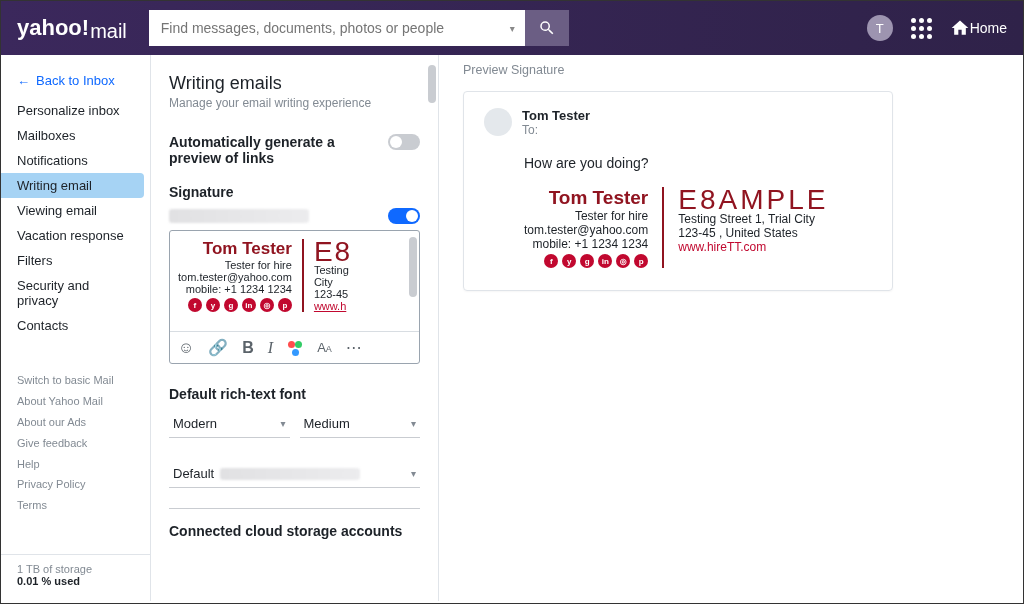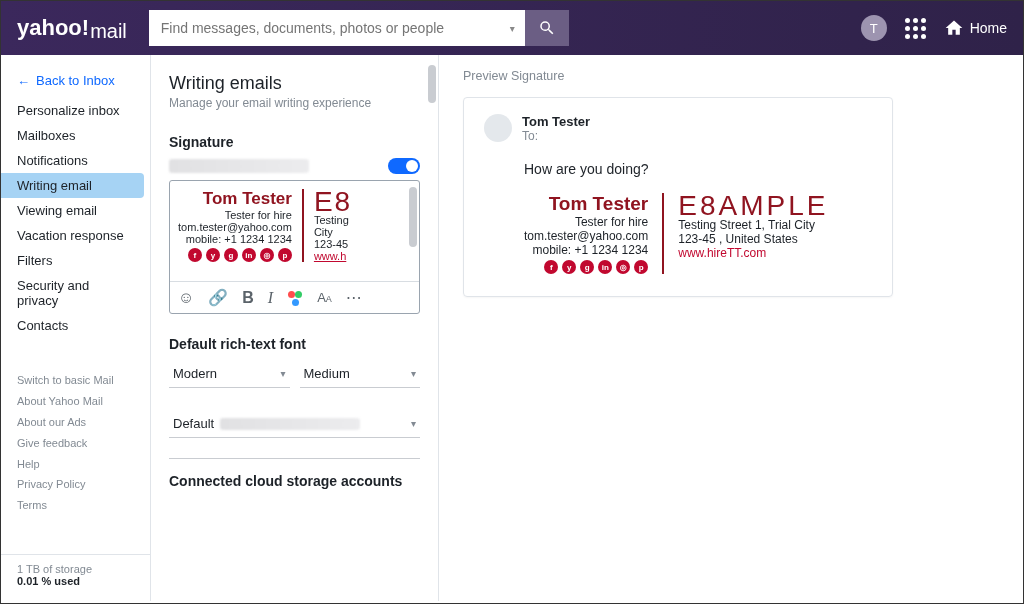--- a/index.html
+++ b/index.html
@@ -10,21 +10,21 @@
   .searchbox { flex: 0 0 420px; display:flex; height:36px; margin-left:10px; }
   .searchbox .input { flex:1; background:#fff; border:none; padding:0 12px; font-size:14px; position:relative; display:flex; }
   .searchbox input { border:none; outline:none; width:100%; font-size:14px; color:#555; background:transparent;}
   .searchbox .caret { position:absolute; right:10px; top:50%; transform:translateY(-50%); font-size:10px; color:#888;}
   .searchbox .btn { width:44px; background:#6b5e84; display:flex; align-items:center; justify-content:center; }
   .searchbox .btn svg { width:18px; height:18px; fill:#fff; }
   .header-right { margin-left:auto; display:flex; align-items:center; gap:18px; }
   .avatar-sm { width:26px; height:26px; border-radius:50%; background:#9d94b0; color:#fff; display:inline-flex; align-items:center; justify-content:center; font-size:13px; }
   .apps-grid { display:grid; grid-template-columns:repeat(3,5px); grid-template-rows:repeat(3,5px); gap:3px;}
   .apps-grid span { background:#fff; border-radius:50%; width:5px; height:5px;}
-  .home-link { display:flex; align-items:center; gap:6px; color:#fff; font-size:14px; }
+  .home-link { display:flex; align-items:center; color:#fff; font-size:14px; }
   .home-link svg{ width:20px; height:20px; fill:#fff;}
 
   .body { display:flex; height: calc(604px - 58px); }
   .sidebar { width:150px; border-right:1px solid #e0e4e9; padding:14px 0 6px 0; display:flex; flex-direction:column; font-size:13px;}
   .back { color:#0f69ff; padding:4px 16px 10px; font-size:13px; display:flex; align-items:center; gap:6px; }
   .sidebar-item { padding:5px 16px; color:#1d2228; cursor:pointer; }
   .sidebar-item.active { background:#a6d3f4; border-radius:0 4px 4px 0; margin-right:6px;}
   .sidebar .sep { height: 28px; }
   .footer-links { font-size:11px; color:#828a93; padding:4px 16px; line-height:1.9;}
   .footer-links div{ cursor:pointer; }
@@ -68,21 +68,21 @@
   .multicol .c1{background:#ff4d4d;left:1px;top:1px;} .multicol .c2{background:#33cc66;right:1px;top:1px;} .multicol .c3{background:#3399ff;left:5px;bottom:0;}
 
   .selects { display:flex; gap:10px; margin-top:8px; margin-bottom:22px;}
   .sel { flex:1; border-bottom:1px solid #c9ccd1; padding:6px 4px; font-size:13px; color:#1d2228; display:flex; justify-content:space-between; align-items:center;gap:16px;}
   .sel .car{font-size:10px; color:#828a93;}
   .fullsel{ border-bottom:1px solid #c9ccd1; padding:6px 4px; font-size:13px; display:flex; gap:6px; align-items:center; margin-top:10px; margin-bottom:20px;}
   .fullsel .blur-text{ width:140px; height:12px;}
   .fullsel .car{margin-left:auto; font-size:10px;color:#828a93;}
   .cut{ border-top:1px solid #c9ccd1; padding-top:14px; font-weight:bold; font-size:14px;margin-top:8px;}
 
-  .preview-col{ flex:1; padding:14px 24px;}
+  .preview-col{ flex:1; padding:8px 24px;}
   .prev-label{ font-size:12.5px; color:#828a93; margin-bottom:14px;}
   .prev-card{ border:1px solid #e0e4e9; border-radius:4px; padding:16px 20px 22px; box-shadow:0 1px 2px rgba(0,0,0,0.04); max-width:430px;}
   .from-row{ display:flex; gap:10px; align-items:flex-start; margin-bottom:18px;}
   .from-avatar{ width:28px; height:28px; border-radius:50%; background:#e4e8ec;}
   .from-text .name{font-size:13px; font-weight:bold;}
   .from-text .to{font-size:12px; color:#828a93;}
   .msg{ font-size:14px; margin:0 0 16px 40px;}
   .big-sig{ display:flex; gap:14px; margin-left:40px; align-items:stretch;}
   .big-sig .sig-left{font-size:12px;}
   .big-sig .sig-left .name{font-size:19px;}
@@ -158,20 +158,24 @@
       <b>0.01 % used</b>
     </div>
   </div>
 
   <div class="center">
     <div class="scrollbar"></div>
     <div class="center-inner">
       <h2 class="title">Writing emails</h2>
       <div class="subtitle">Manage your email writing experience</div>
 
+      <div class="setting-row">
+        <div class="label">Automatically generate a preview of links</div>
+        <div class="toggle"></div>
+      </div>
 
       <div class="section-label">Signature</div>
       <div class="sig-addr-row">
         <div class="blur-text"></div>
         <div class="toggle on" style="margin-left:auto"></div>
       </div>
 
       <div class="sig-editor">
         <div class="sig-preview">
           <div class="sig-scroll"></div>

